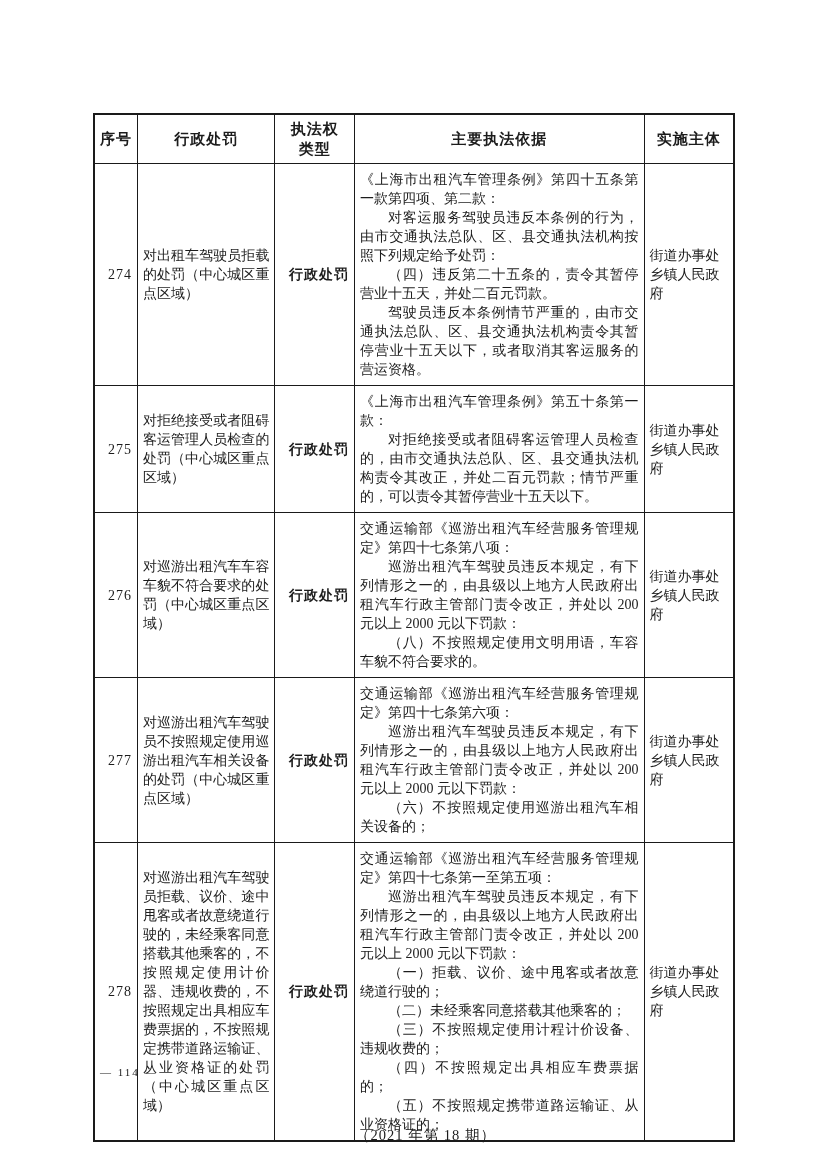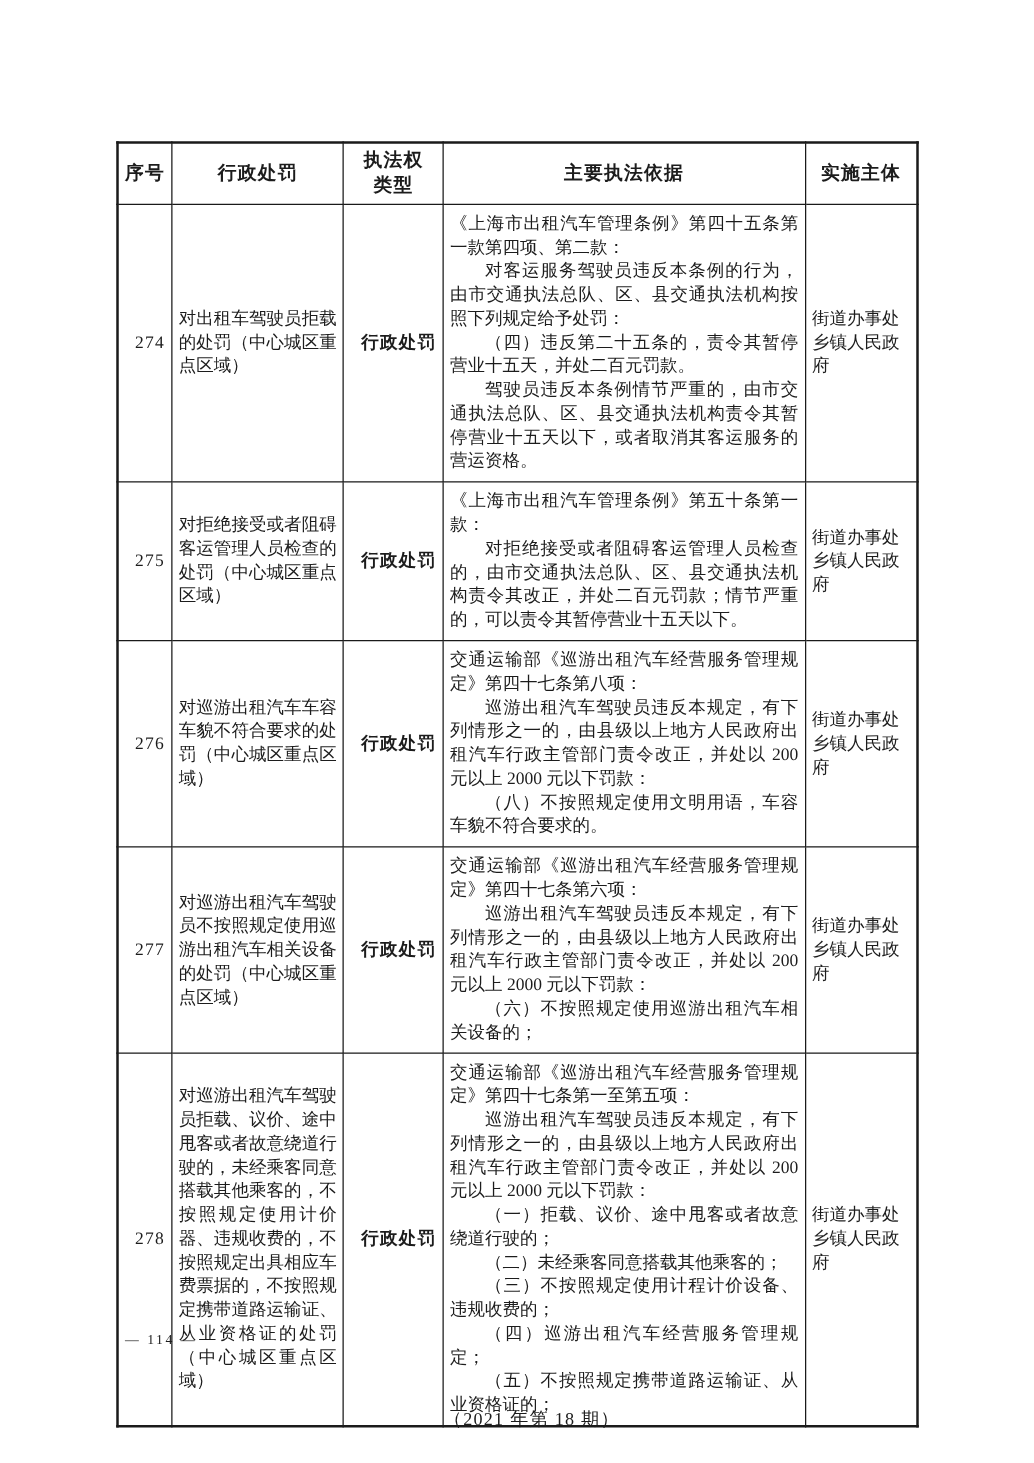--- a/index.html
+++ b/index.html
@@ -128,21 +128,21 @@
         <tr>
           <td class="no">278</td>
           <td class="name">对巡游出租汽车驾驶员拒载、议价、途中甩客或者故意绕道行驶的，未经乘客同意搭载其他乘客的，不按照规定使用计价器、违规收费的，不按照规定出具相应车费票据的，不按照规定携带道路运输证、从业资格证的处罚（中心城区重点区域）</td>
           <td class="type">行政处罚</td>
           <td class="basis">
             <p>交通运输部《巡游出租汽车经营服务管理规定》第四十七条第一至第五项：</p>
             <p>巡游出租汽车驾驶员违反本规定，有下列情形之一的，由县级以上地方人民政府出租汽车行政主管部门责令改正，并处以 200 元以上 2000 元以下罚款：</p>
             <p>（一）拒载、议价、途中甩客或者故意绕道行驶的；</p>
             <p>（二）未经乘客同意搭载其他乘客的；</p>
             <p>（三）不按照规定使用计程计价设备、违规收费的；</p>
-            <p>（四）巡游出租汽车经营服务管理规定；</p>
+            <p>（四）不按照规定出具相应车费票据的；</p>
             <p>（五）不按照规定携带道路运输证、从业资格证的；</p>
           </td>
           <td class="impl">
             <div>街道办事处</div>
             <div>乡镇人民政府</div>
           </td>
         </tr>
       </tbody>
   </table>
 

